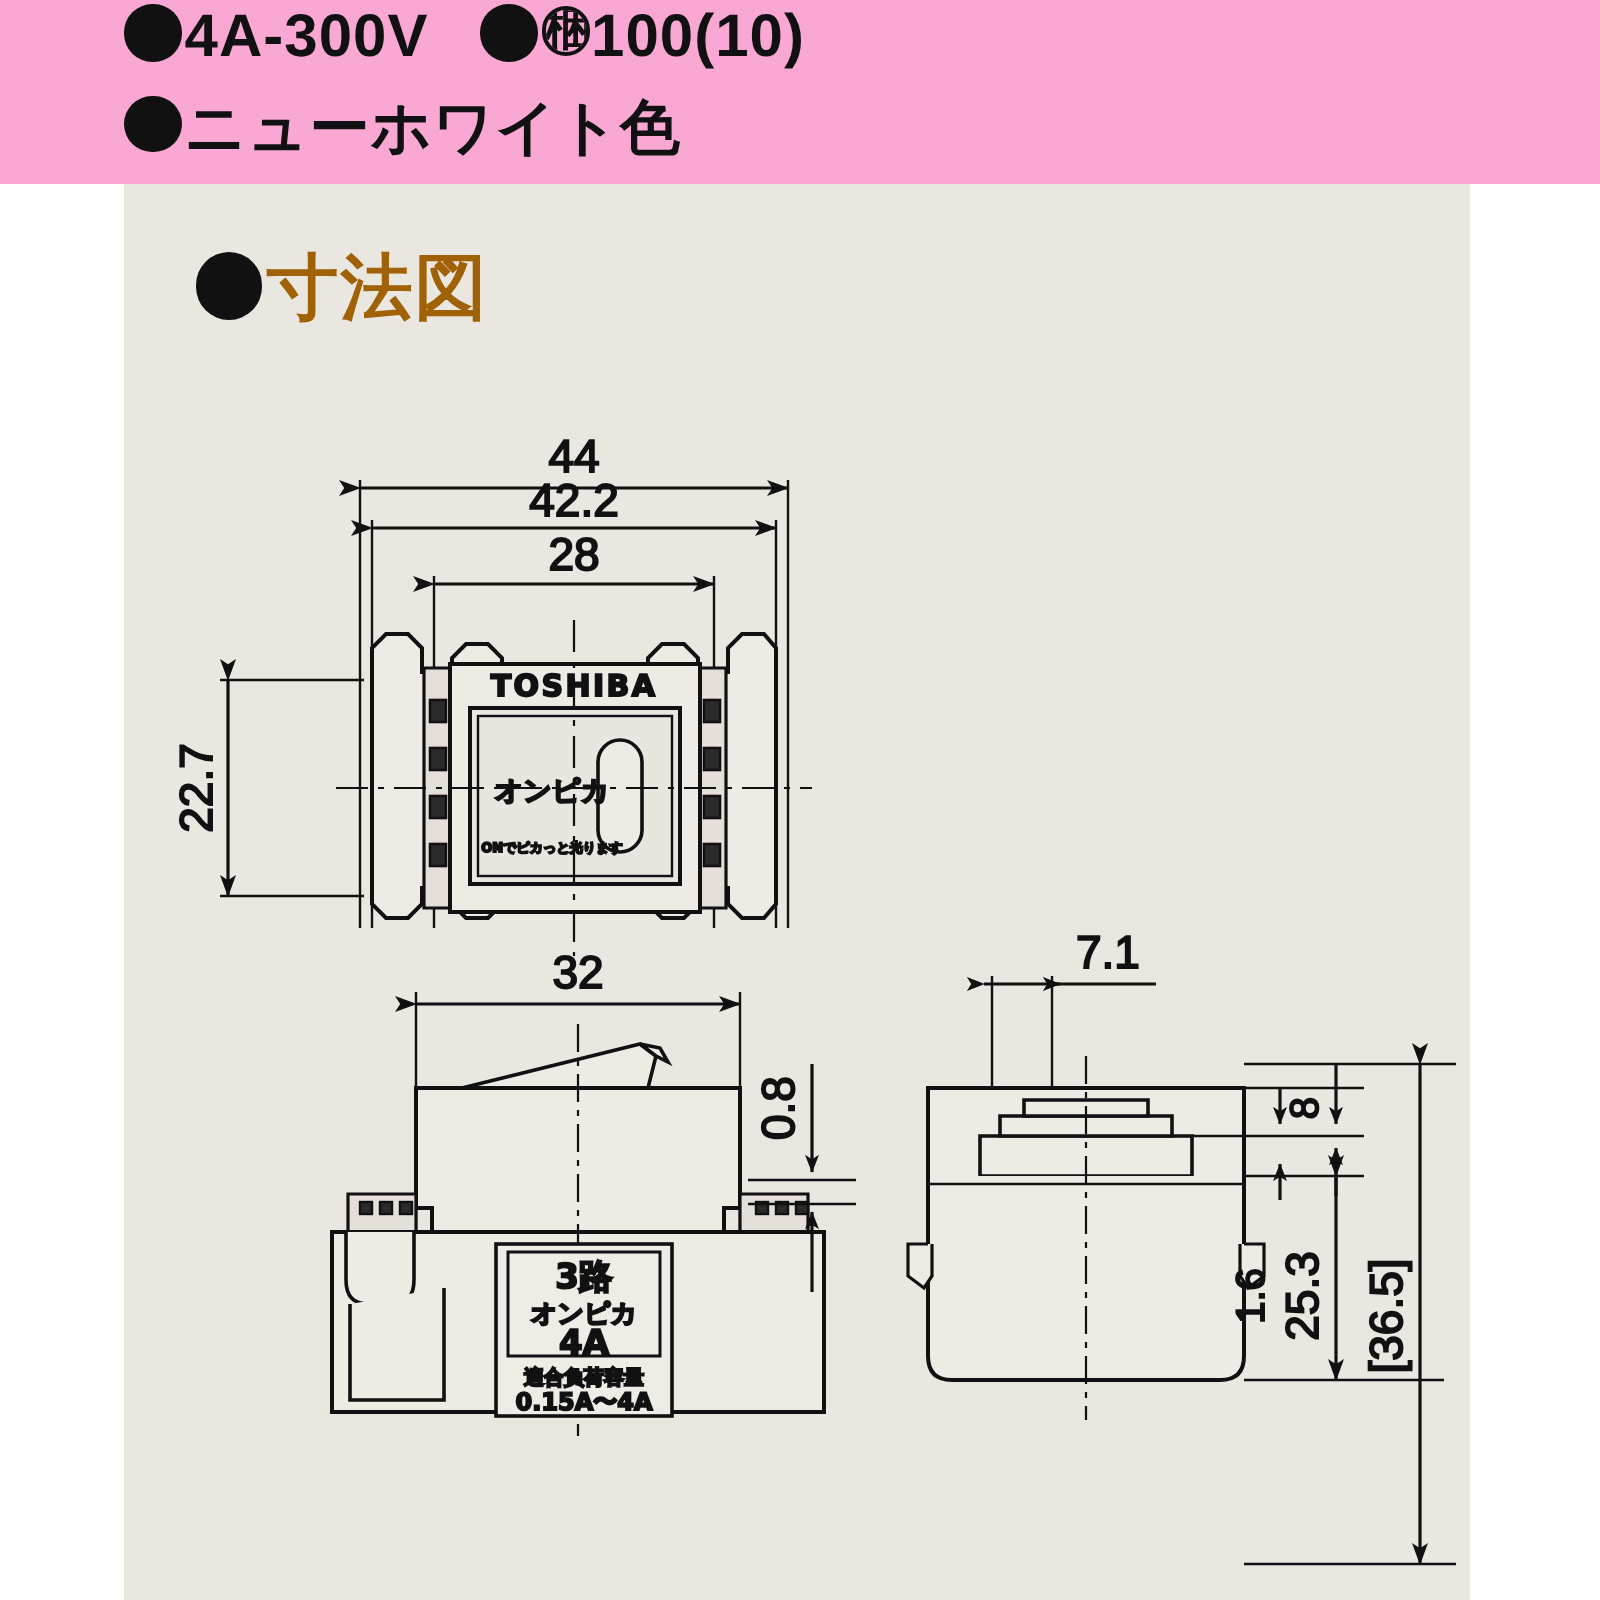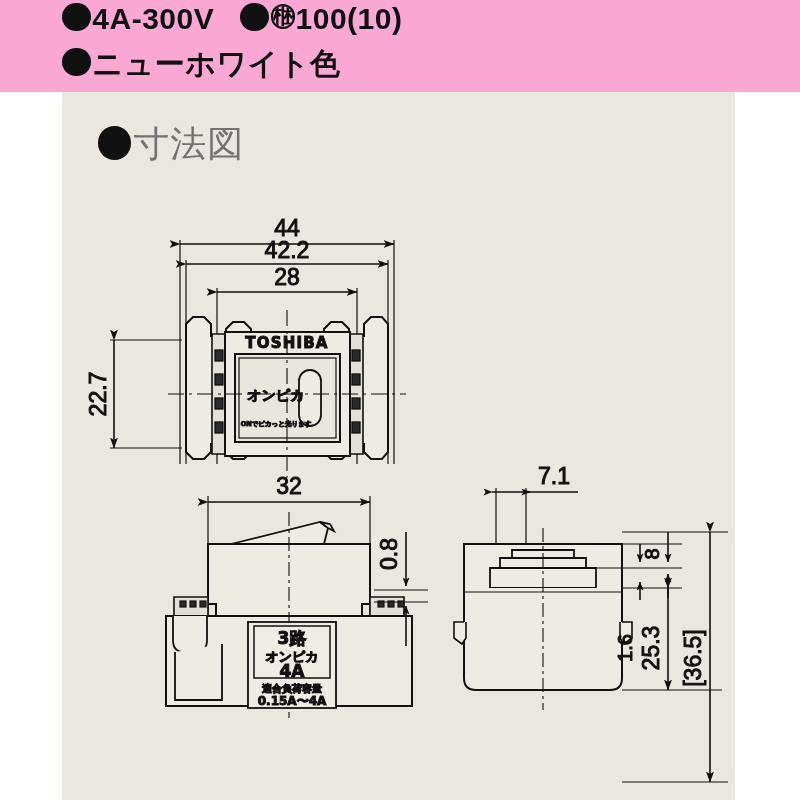--- a/index.html
+++ b/index.html
@@ -18,21 +18,21 @@
   .hrow1{left:62px;top:2px;font-size:30px;letter-spacing:.5px;}
   .hrow2{left:62px;top:44px;font-size:30px;letter-spacing:.5px;font-family:Liberation Serif, serif;}
   .gap{display:inline-block;width:26px;}
   .boxed{display:inline-block;border:2.6px solid #111111;border-radius:50%;
     width:.88em;height:.88em;line-height:.84em;font-size:.78em;text-align:center;
     vertical-align:.02em;margin-right:.02em;overflow:hidden;}
 
   
   .panel{position:absolute;left:62px;top:92px;width:673px;height:708px;background:#eae7e1;}
   .title{position:absolute;left:36px;top:28px;white-space:nowrap;
-    color:#737373;font-weight:normal;font-size:36px;letter-spacing:1px;text-align:right;}
+    color:#a16207;font-weight:bold;font-size:36px;letter-spacing:1px;text-align:right;}
   .title .bullet{display:inline-block;width:.92em;height:.92em;border-radius:50%;
     background:#111111;vertical-align:-0.1em;margin-right:.06em;}
 
   svg{position:absolute;left:0;top:0;}
   .dimtxt{font-family:"Liberation Sans",sans-serif;font-size:23px;fill:#111111;}
   .dimtxt-sm{font-family:"Liberation Sans",sans-serif;font-size:20px;fill:#111111;}
   .lbl{font-family:"DejaVu Sans",sans-serif;fill:#111111;font-weight:bold;}
 </style>
 </head>
 <body>

